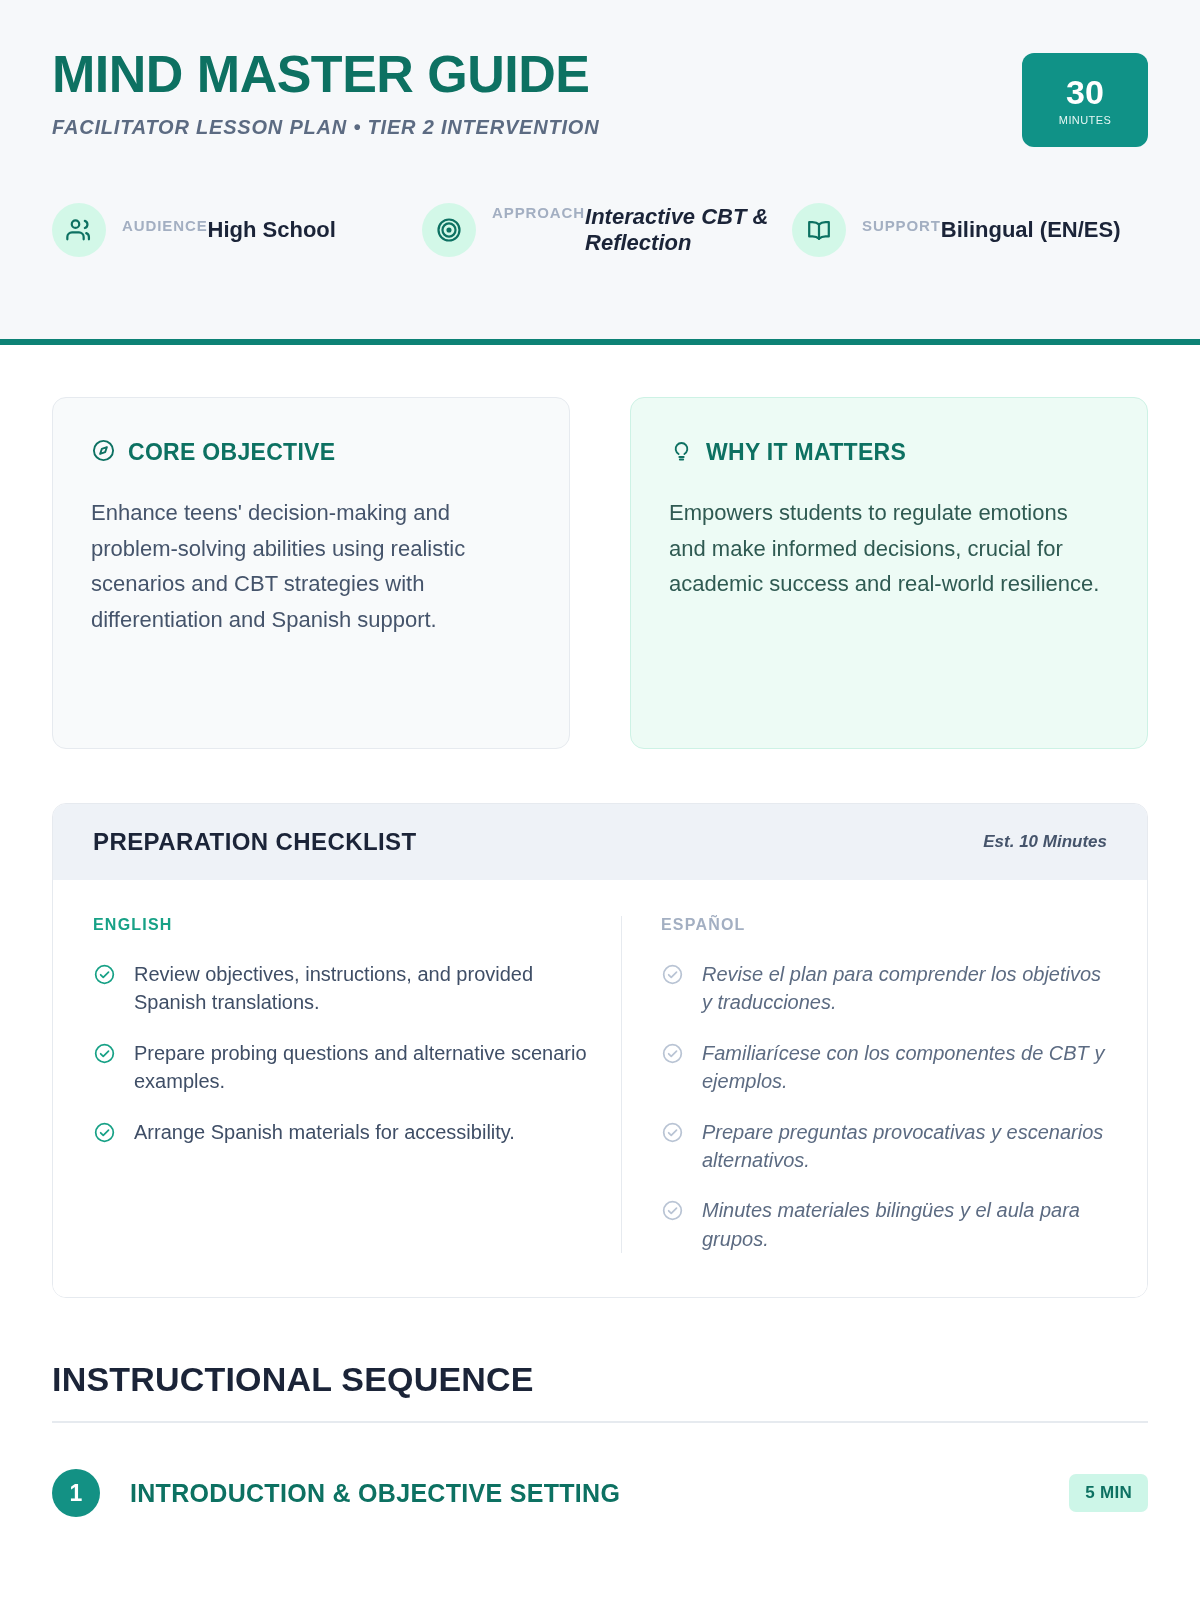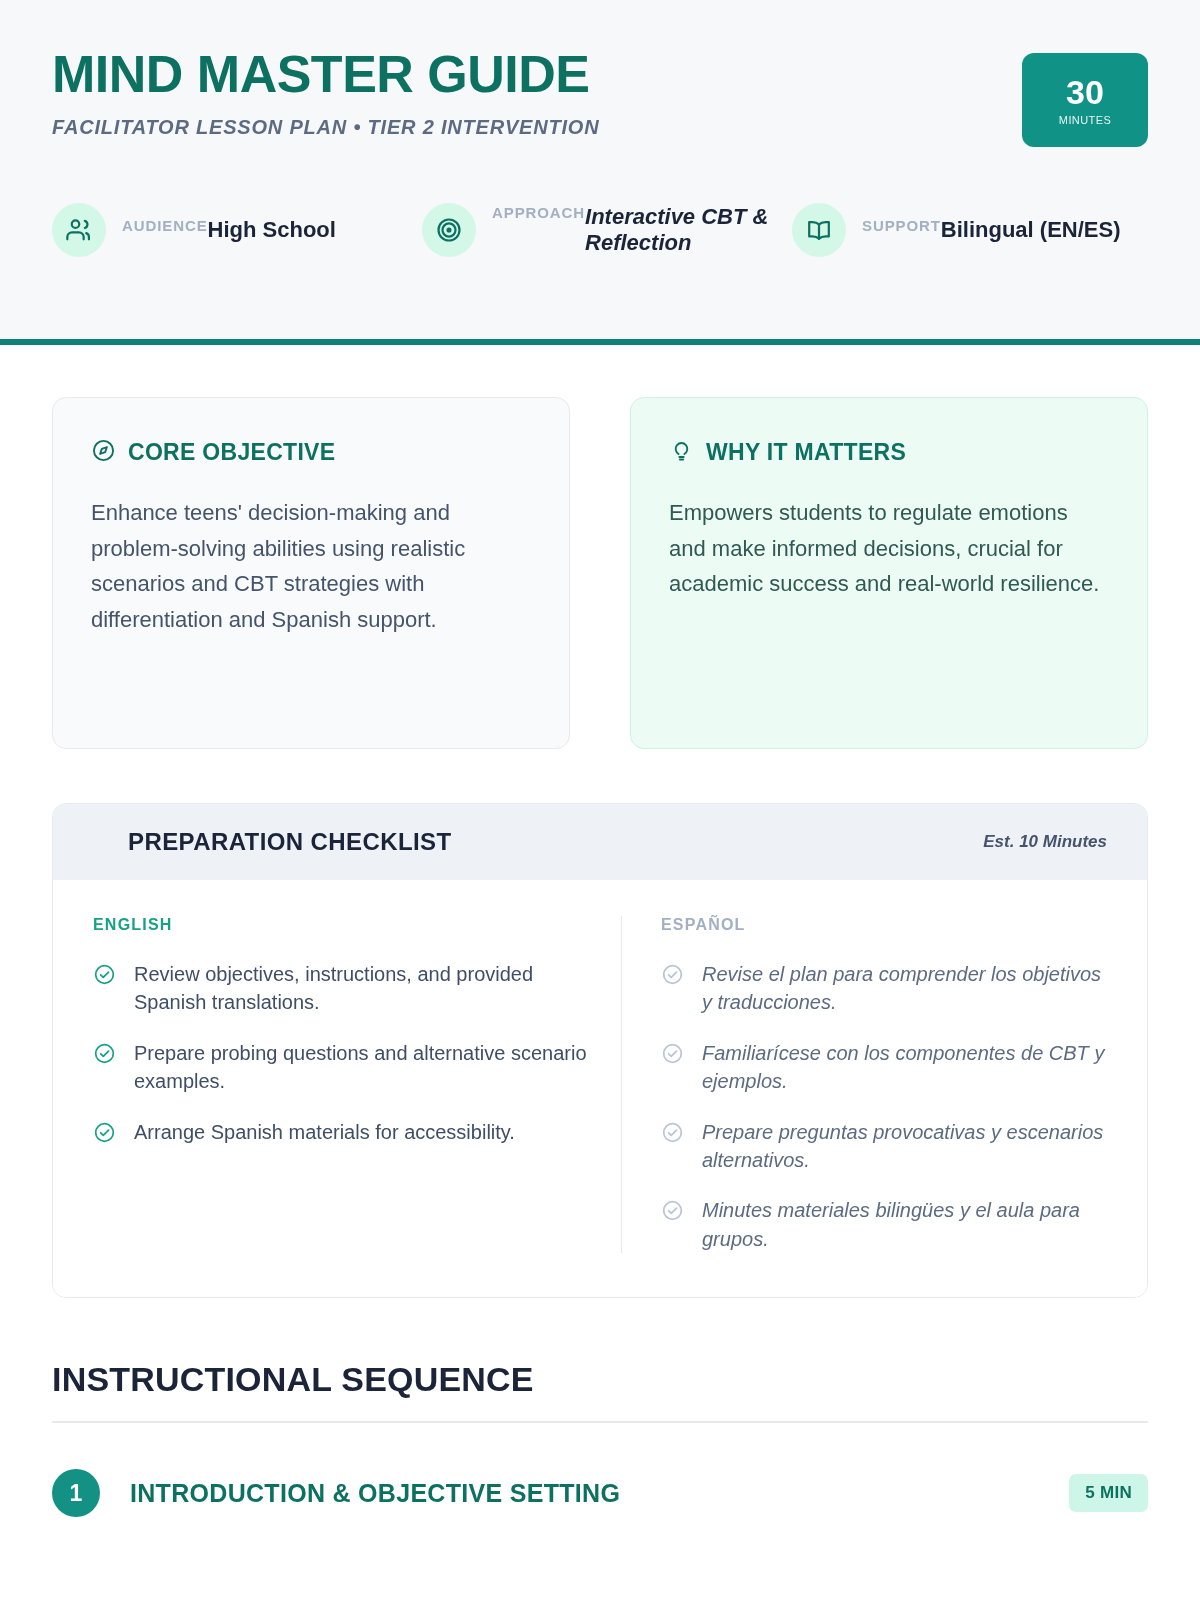--- a/index.html
+++ b/index.html
@@ -174,21 +174,20 @@
     padding: 24px 40px;
     display: flex;
     justify-content: space-between;
     align-items: center;
   }
   .checklist-title {
     font-size: 24px;
     font-weight: bold;
     color: #1b2438;
     letter-spacing: 0.4px;
-    margin-left: 35px;
   }
   .checklist-est {
     font-size: 17px;
     font-style: italic;
     font-weight: bold;
     color: #45546b;
   }
   .checklist-cols {
     display: flex;
     padding: 36px 40px 44px 40px;

